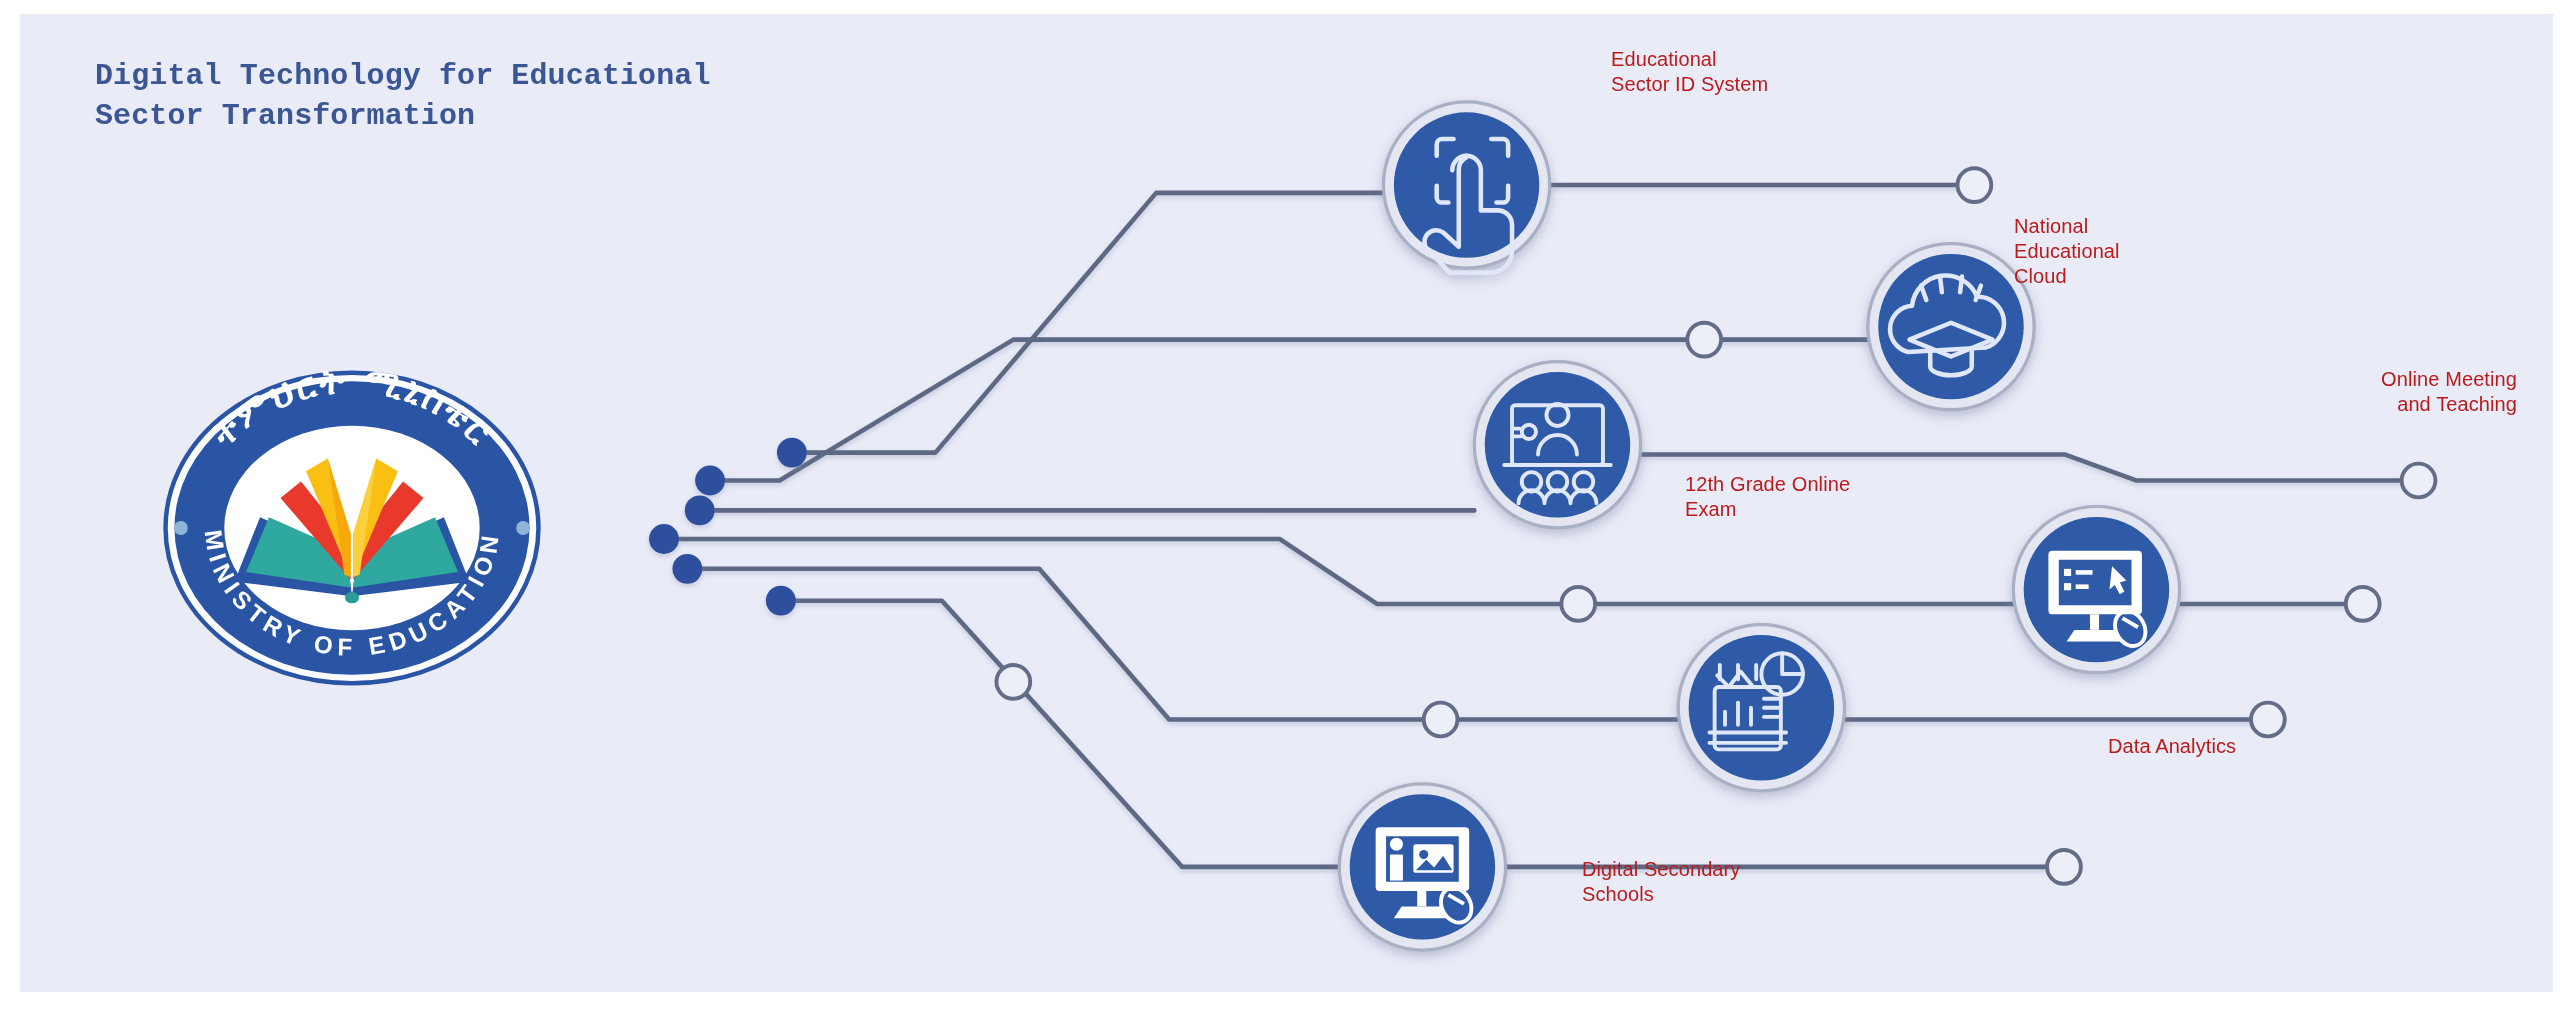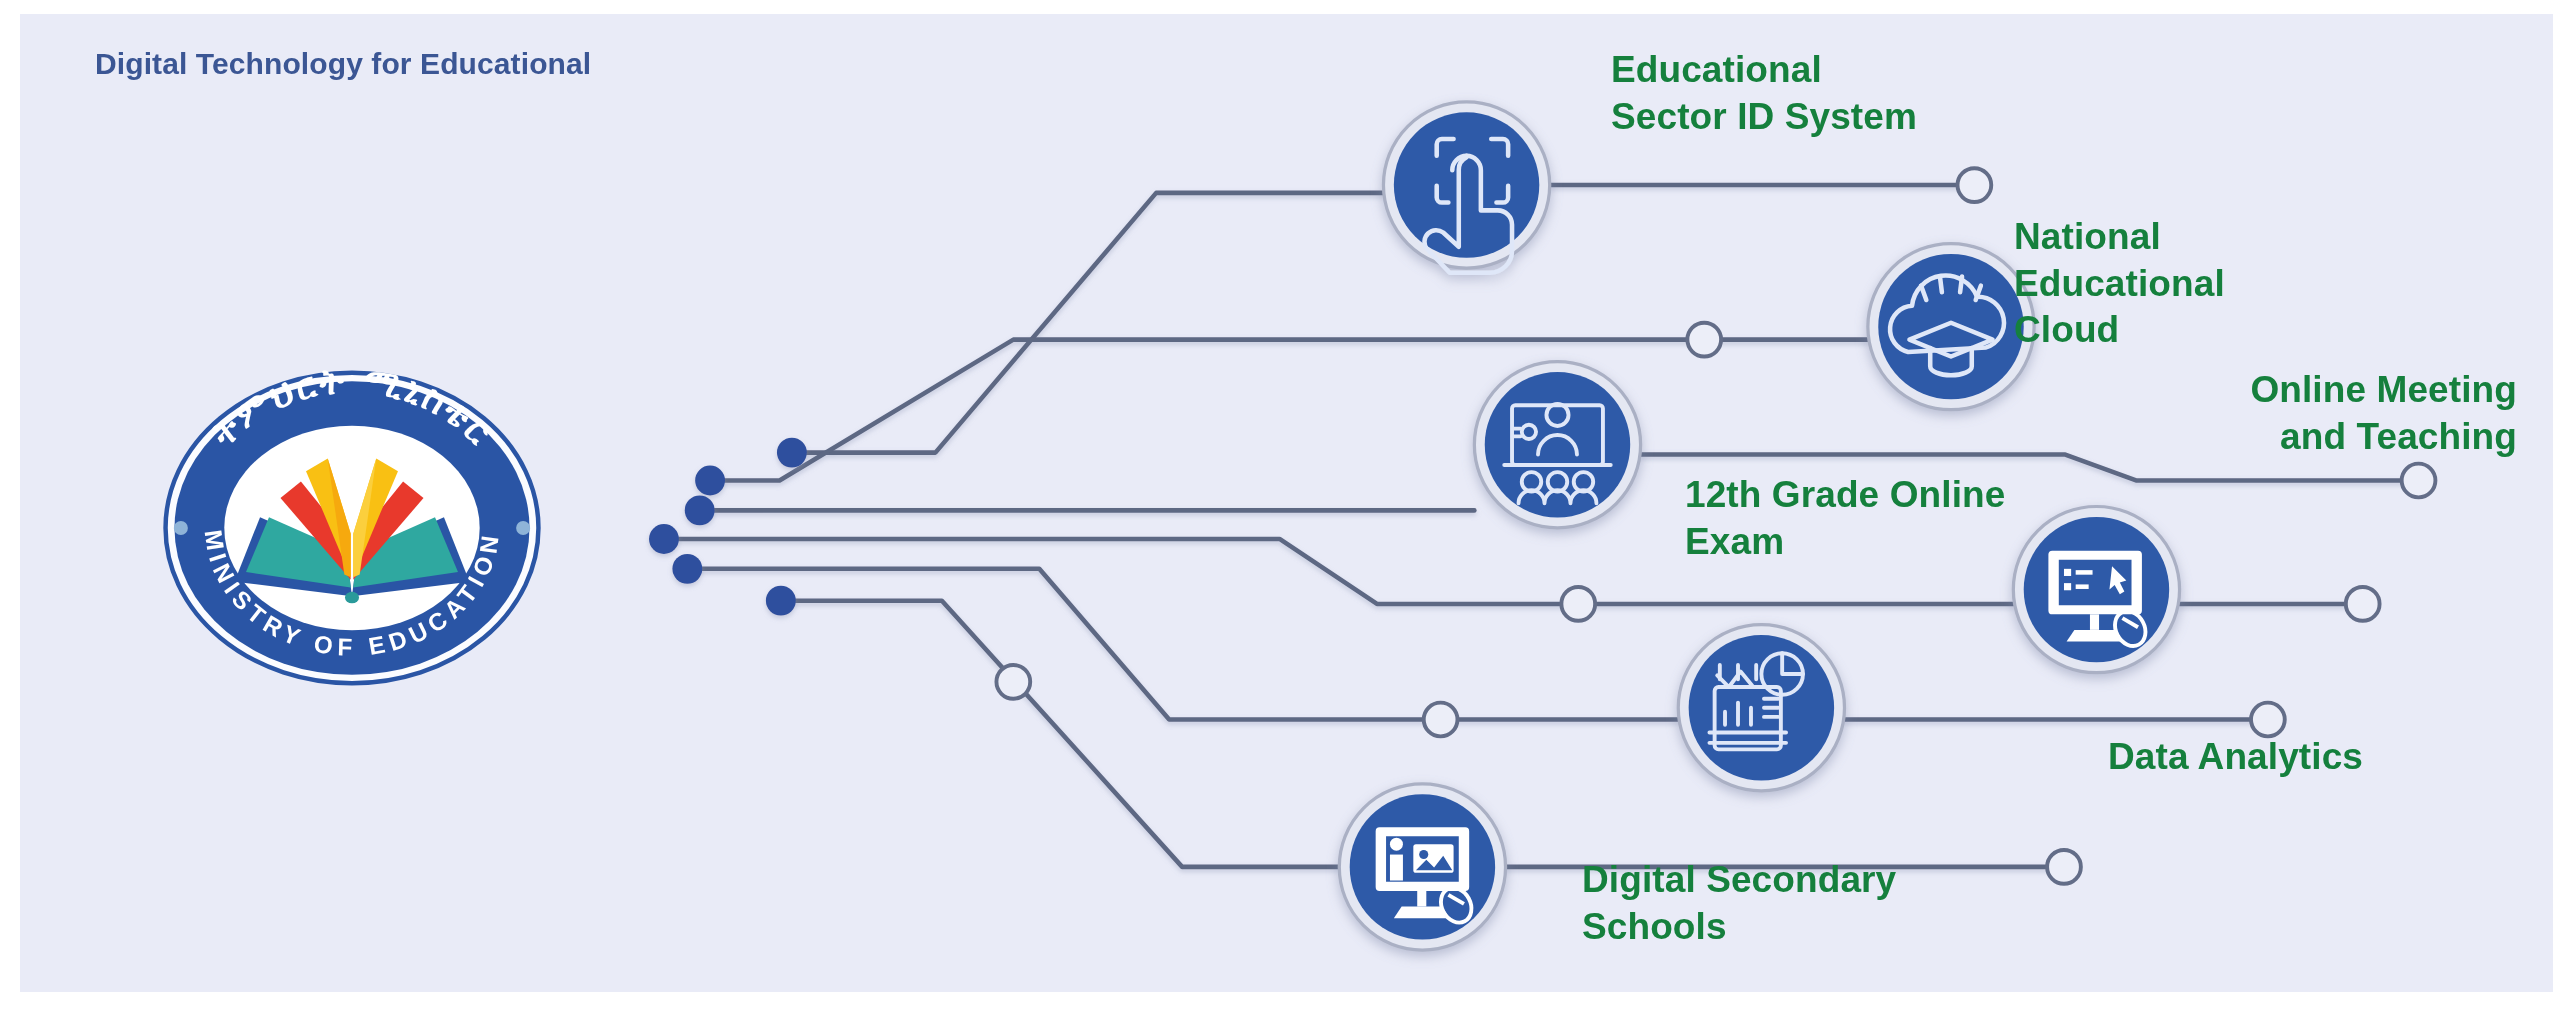--- a/index.html
+++ b/index.html
@@ -22,36 +22,36 @@
   
   #diagram{
     position:absolute;left:0;top:0;
     width:2576px;height:1013px;
     overflow:visible;
   }
 
   
   .title{
     position:absolute;
-    left:95px;top:44px;
+    left:95px;top:57px;
     width:714px;
     color:#3b5694;
     font-size:30px;
     font-weight:bold;
     line-height:1.32;
     letter-spacing:0.1px;
-    font-family:Liberation Sans, sans-serif;
+    font-family:Liberation Mono, monospace;
   }
 
   
   .nlabel{
     position:absolute;
-    color:#15803d;
-    font-size:37px;
-    font-weight:bold;
+    color:#b91c1c;
+    font-size:20px;
+    font-weight:normal;
     line-height:1.26;
     letter-spacing:0.1px;
     font-family:"Liberation Sans",sans-serif;
     white-space:pre-line;
   }
   .nlabel.right{text-align:left;}
 
   
   #lbl-id      {left:1611px;top:47px;width:455px;}
   #lbl-cloud   {left:2014px;top:214px;width:338px;}
@@ -266,20 +266,21 @@
         <path d="M452,160 L418,140 L382,258 L382,326 z" fill="#f9c013"></path>
         <path d="M342,140 L378,258 L378,326 L368,322 z" fill="#f6a90e"></path>
         <path d="M418,140 L382,258 L382,326 L392,322 z" fill="#fbcf3d"></path>
         <ellipse cx="380" cy="358" rx="11" ry="9" fill="#2a9a9a"></ellipse>
       </g>
     </svg>
   </div>
 
   <div class="title">
     <div>Digital Technology for Educational</div>
+    <div>Sector Transformation</div>
   </div>
 
   <div class="nlabel right" id="lbl-id">Educational
 Sector ID System</div>
 
   <div class="nlabel right" id="lbl-cloud">National
 Educational
 Cloud</div>
 
   <div class="nlabel right" id="lbl-meeting">Online Meeting

